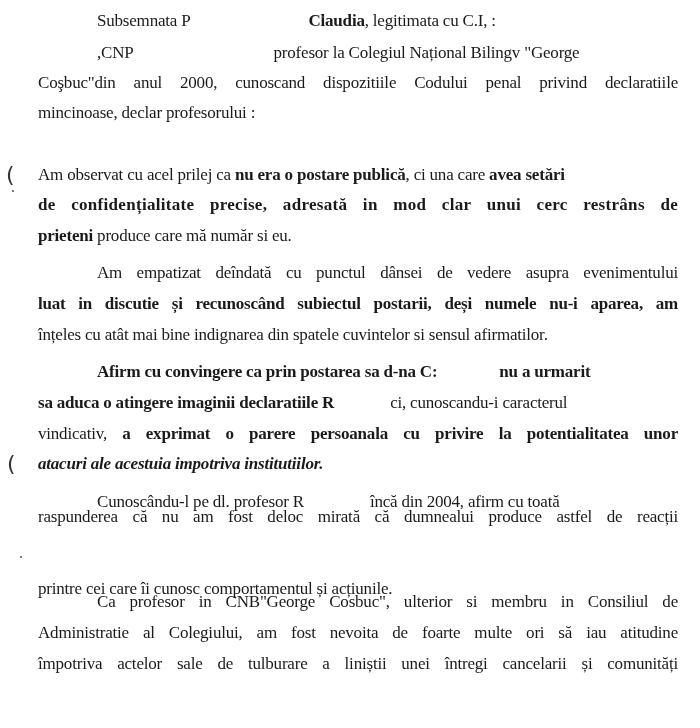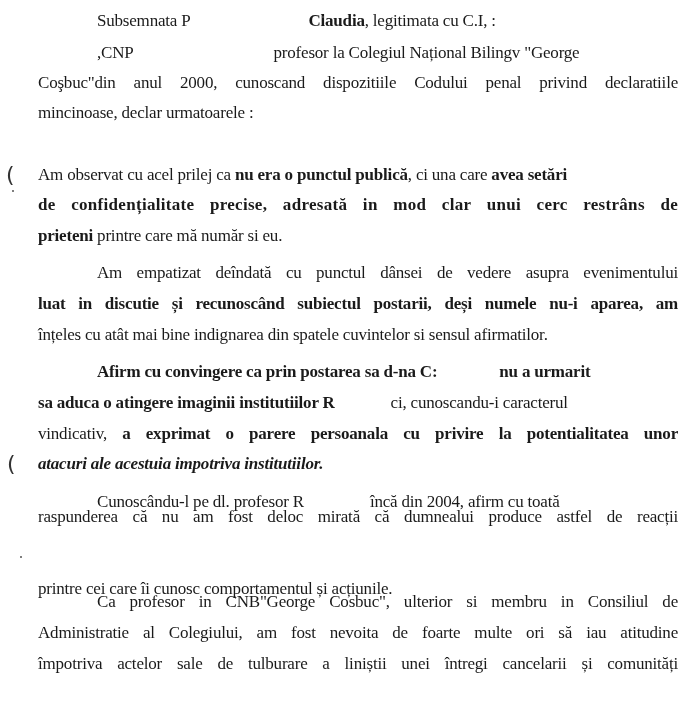--- a/index.html
+++ b/index.html
@@ -36,39 +36,39 @@
 
 <div class="page">
 
   <div class="line indent" style="top:9px;">
     <span>Subsemnata P</span><span class="gap" style="width:118px"></span><span class="b">Claudia</span><span>,  legitimata cu C.I, :</span>
   </div>
   <div class="line indent" style="top:41px;">
     <span>,CNP</span><span class="gap" style="width:140px"></span><span>profesor la Colegiul Național Bilingv "George</span>
   </div>
   <div class="line just" style="top:71px;">Coşbuc"din anul 2000, cunoscand dispozitiile Codului penal privind declaratiile</div>
-  <div class="line" style="top:101px;">mincinoase, declar urmatoarele :</div>
+  <div class="line" style="top:101px;">mincinoase, declar profesorului :</div>
 
   <div class="line" style="top:163px;">
-    <span>Am observat cu acel prilej ca </span><span class="b">nu era o punctul publică</span><span>, ci una care </span><span class="b">avea setări</span>
+    <span>Am observat cu acel prilej ca </span><span class="b">nu era o postare publică</span><span>, ci una care </span><span class="b">avea setări</span>
   </div>
   <div class="line just b" style="top:193px; letter-spacing:0.3px;">de confidențialitate precise, adresată in mod clar unui cerc restrâns de</div>
   <div class="line" style="top:224px;">
-    <span class="b">prieteni</span><span> printre care mă număr si eu.</span>
+    <span class="b">prieteni</span><span> produce care mă număr si eu.</span>
   </div>
 
   <div class="line indent just" style="top:261px;">Am empatizat deîndată cu punctul dânsei de vedere asupra evenimentului</div>
   <div class="line just" style="top:292px;font-weight:bold;">luat in discutie și recunoscând subiectul postarii, deși numele nu-i aparea, am</div>
   <div class="line" style="top:323px;">înțeles cu atât mai bine indignarea din spatele cuvintelor si sensul afirmatilor.</div>
 
   <div class="line indent b" style="top:360px;">
     <span>Afirm cu convingere ca prin postarea sa d-na C:</span><span class="gap" style="width:62px"></span><span>nu a urmarit</span>
   </div>
   <div class="line" style="top:391px;">
-    <span class="b">sa aduca o atingere imaginii institutiilor R</span><span class="gap" style="width:56px"></span><span>ci, cunoscandu-i caracterul</span>
+    <span class="b">sa aduca o atingere imaginii declaratiile R</span><span class="gap" style="width:56px"></span><span>ci, cunoscandu-i caracterul</span>
   </div>
   <div class="line just" style="top:422px;">
     <span>vindicativ, </span><span class="b">a exprimat o parere persoanala cu privire la potentialitatea unor</span>
   </div>
   <div class="line b" style="top:452px;font-style:italic;">atacuri ale acestuia impotriva institutiilor.</div>
 
   <div class="line indent" style="top:490px;">
     <span>Cunoscându-l pe dl. profesor R</span><span class="gap" style="width:66px"></span><span>încă din 2004, afirm cu toată</span>
   </div>
   <div class="line just" style="top:505px;">raspunderea că nu am fost deloc mirată că dumnealui produce astfel de reacții</div>

